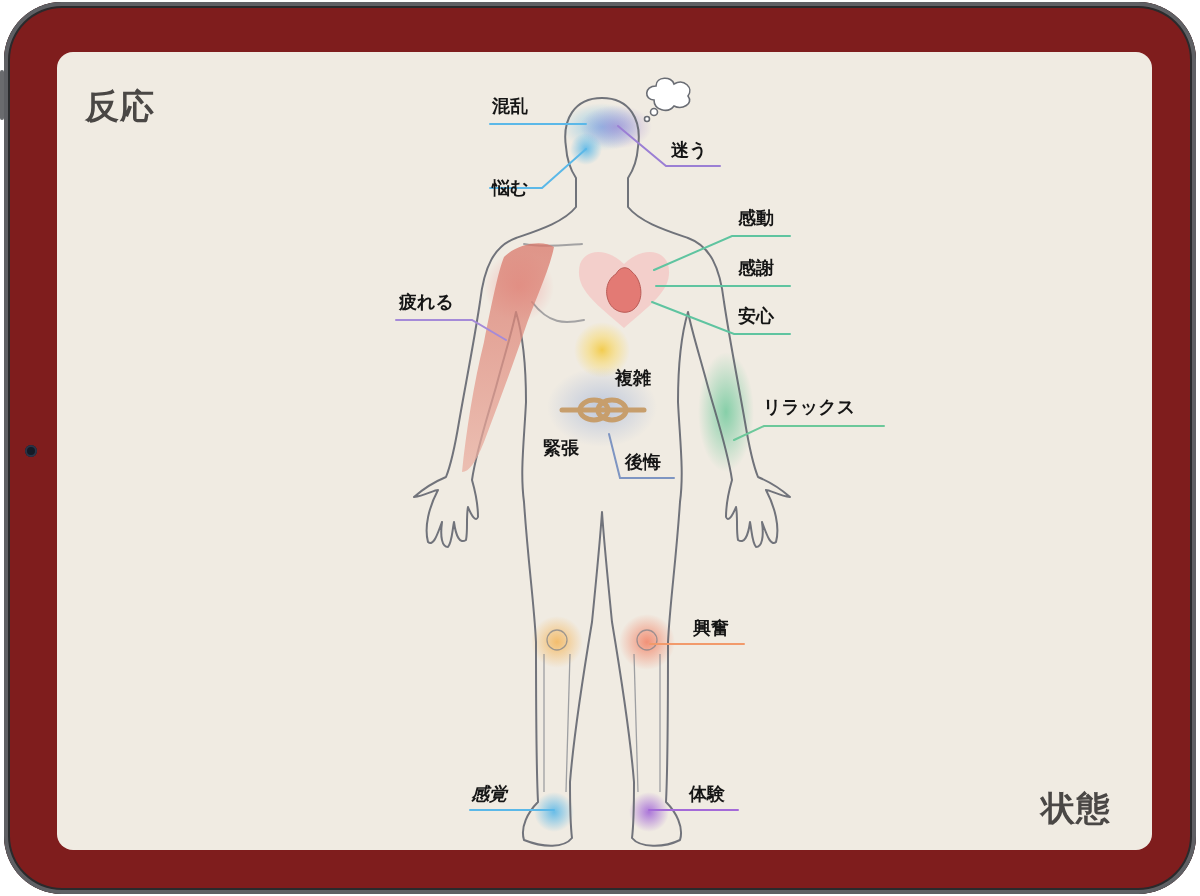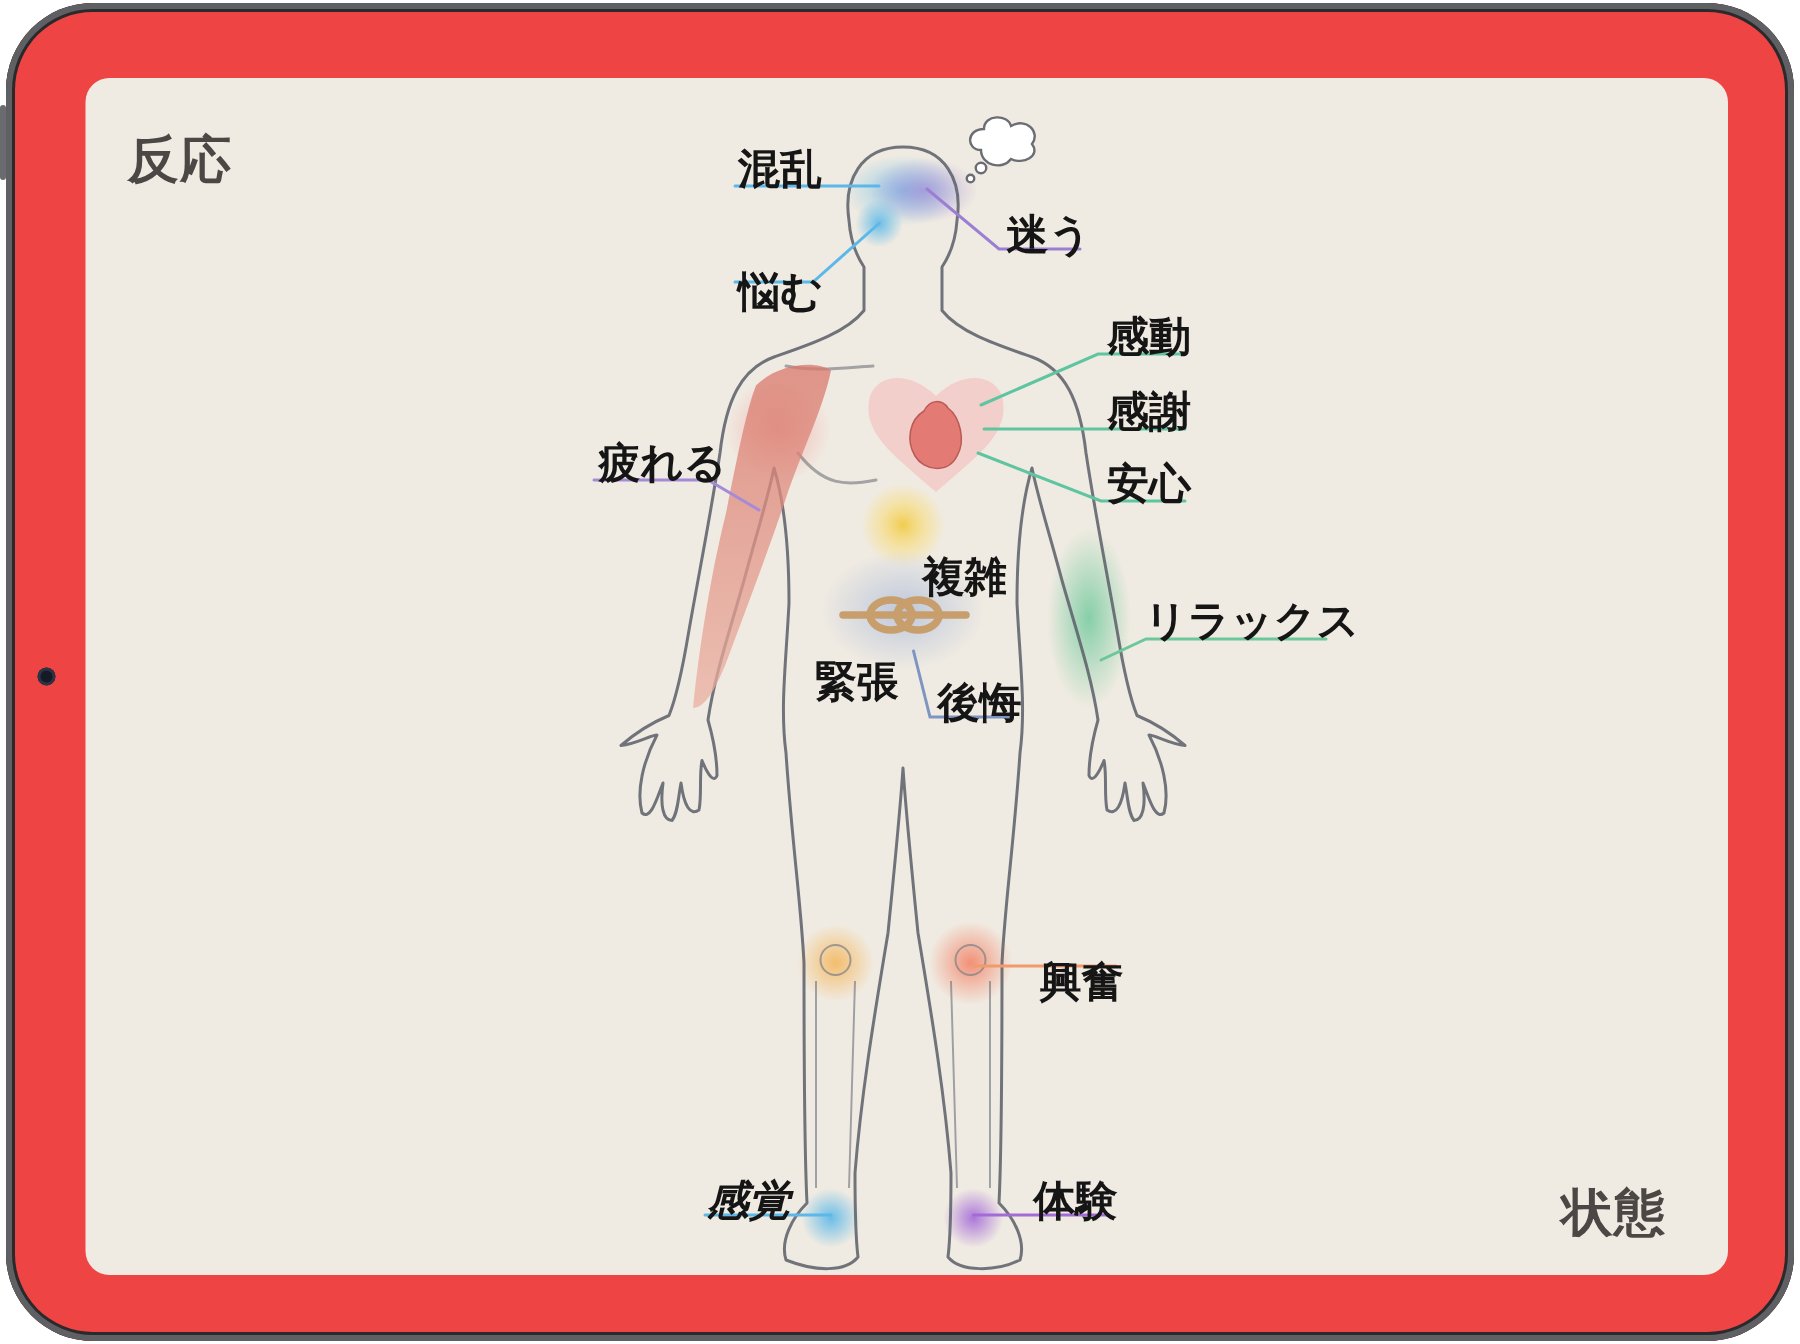--- a/index.html
+++ b/index.html
@@ -1,22 +1,22 @@
 <!DOCTYPE html>
 <html><head>
 <meta charset="utf-8">
 <style>
   html, body { margin:0; padding:0; background:#ffffff; }
   body { width:1200px; height:896px; position:relative; overflow:hidden; font-family:"DejaVu Sans", sans-serif; }
-  .device { position:absolute; left:4px; top:2px; width:1192px; height:892px; border-radius:58px; background:#ef4444; box-shadow: inset 0 0 0 4px #5f6064, inset 0 0 0 6px #2a2a2c; }
+  .device { position:absolute; left:4px; top:2px; width:1192px; height:892px; border-radius:58px; background:#7f1d1d; box-shadow: inset 0 0 0 4px #5f6064, inset 0 0 0 6px #2a2a2c; }
   .side-btn { position:absolute; left:0; top:70px; width:4px; height:50px; background:#6a6b6e; border-radius:2px; }
   .camera { position:absolute; left:21px; top:443px; width:12px; height:12px; border-radius:50%; background:#141a26; box-shadow: inset 0 0 0 2px #2b3346; }
   .screen { position:absolute; left:53px; top:50px; width:1095px; height:798px; border-radius:16px; background:#f0ebe2; overflow:hidden; }
   .corner-title { position:absolute; font-size:34px; font-weight:bold; color:#4a4745; letter-spacing:1px; }
-  .lbl { position:absolute; font-size:28px; font-weight:bold; color:#151515; white-space:nowrap; }
+  .lbl { position:absolute; font-size:18px; font-weight:bold; color:#151515; white-space:nowrap; }
   svg.art { position:absolute; left:0; top:0; }
 </style>
 </head>
 <body>
 
 <div class="device">
   <div class="camera"></div>
   <div class="screen">
     <svg class="art" width="1095" height="798" viewBox="53 50 1095 798">
       <defs>
@@ -127,18 +127,18 @@
     <div class="lbl" style="left:435px; top:124px;">悩む</div>
     <div class="lbl" style="left:614px; top:86px;text-align:center;">迷う</div>
     <div class="lbl" style="left:681px; top:154px;">感動</div>
     <div class="lbl" style="left:681px; top:204px;">感謝</div>
     <div class="lbl" style="left:681px; top:252px;">安心</div>
     <div class="lbl" style="left:342px; top:238px;text-align:center;">疲れる</div>
     <div class="lbl" style="left:558px; top:314px;">複雑</div>
     <div class="lbl" style="left:486px; top:384px;">緊張</div>
     <div class="lbl" style="left:568px; top:398px;font-family:Liberation Serif, serif;">後悔</div>
     <div class="lbl" style="left:706px; top:343px;">リラックス</div>
-    <div class="lbl" style="left:636px; top:564px;margin-top:20px;">興奮</div>
+    <div class="lbl" style="left:636px; top:564px;">興奮</div>
     <div class="lbl" style="left:414px; top:730px;font-style:italic;">感覚</div>
     <div class="lbl" style="left:632px; top:730px;">体験</div>
   </div>
 </div>
 <div class="side-btn"></div>
 
 </body></html>

